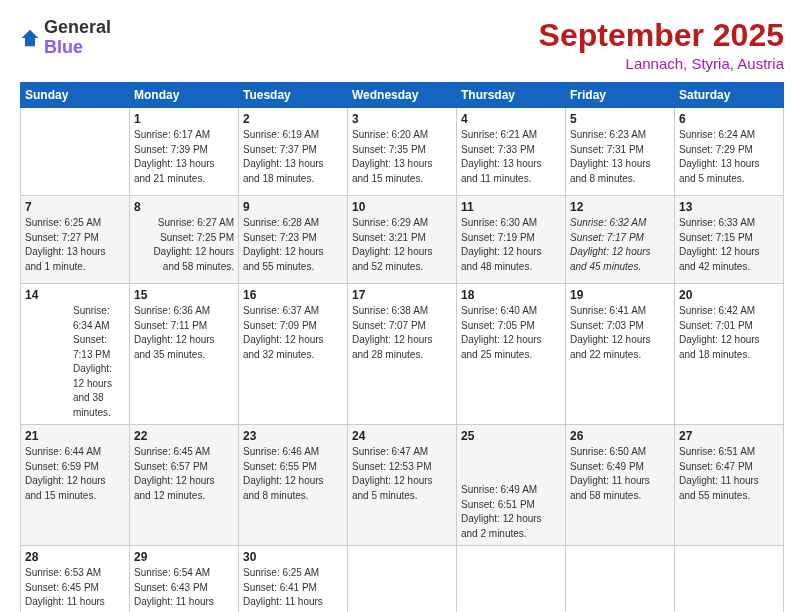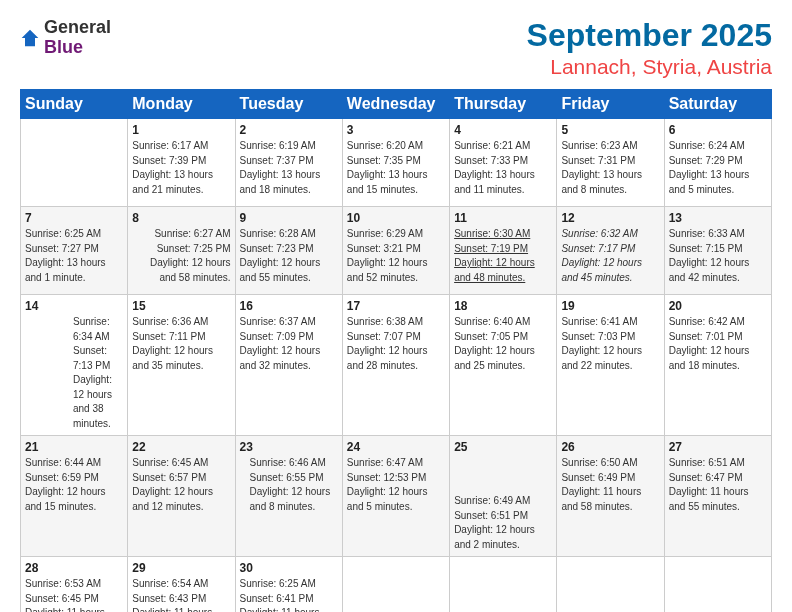--- a/index.html
+++ b/index.html
@@ -6,71 +6,71 @@
     body {
       width: 792px;
       height: 612px;
       background: #fff;
       font-family: Arial, sans-serif;
       overflow: hidden;
     }
     .page {
       width: 792px;
       height: 612px;
-      padding: 18px 20px 12px 20px;
+      padding: 18px 8px 12px 20px;
       display: flex;
       flex-direction: column;
     }
     .header {
       display: flex;
       justify-content: space-between;
       align-items: flex-start;
       margin-bottom: 10px;
     }
     .logo {
       display: flex;
       align-items: center;
       gap: 4px;
     }
     .logo-text {
       font-size: 18px;
       font-weight: bold;
       line-height: 1.1;
     }
     .logo-general { color: #333; }
-    .logo-blue { color: #701a75; }
+    .logo-blue { color: #8b5cf6; }
     .logo-icon {
       width: 20px;
       height: 20px;
     }
     .title-block {
       text-align: right;
     }
     .month-title {
       font-size: 32px;
       font-weight: bold;
-      color: #0369a1;
+      color: #b91c1c;
       line-height: 1.1;
     }
     .location {
-      font-size: 21px;
-      color: #ef4444;
+      font-size: 15px;
+      color: #a21caf;
       margin-top: 2px;
     }
     .calendar {
       flex: 1;
       border: 1px solid #ccc;
       border-collapse: collapse;
       width: 100%;
       table-layout: fixed;
     }
     .calendar th {
       background: #1565C0;
       color: #fff;
-      font-size: 16px;
+      font-size: 12px;
       font-weight: bold;
       padding: 5px 4px;
       text-align: left;
       border: 1px solid #1565C0;
     }
     .calendar td {
       border: 1px solid #ccc;
       vertical-align: top;
       padding: 4px 4px 4px 4px;
       font-size: 9.5px;
@@ -198,21 +198,21 @@
           </td>
           <td>
             <span class="day-number">10</span>
             <div class="cell-text" style="white-space: pre-line;">Sunrise: 6:29 AM
 Sunset: 3:21 PM
 Daylight: 12 hours
 and 52 minutes.</div>
           </td>
           <td>
             <span class="day-number">11</span>
-            <div class="cell-text" style="white-space: pre-line; text-decoration: underline;">Sunrise: 6:30 AM
+            <div class="cell-text" style="white-space: pre-line;">Sunrise: 6:30 AM
 Sunset: 7:19 PM
 Daylight: 12 hours
 and 48 minutes.</div>
           </td>
           <td>
             <span class="day-number">12</span>
             <div class="cell-text" style="white-space: pre-line; font-style: italic;">Sunrise: 6:32 AM
 Sunset: 7:17 PM
 Daylight: 12 hours
 and 45 minutes.</div>
@@ -286,21 +286,21 @@
           </td>
           <td>
             <span class="day-number">22</span>
             <div class="cell-text" style="white-space: pre-line;">Sunrise: 6:45 AM
 Sunset: 6:57 PM
 Daylight: 12 hours
 and 12 minutes.</div>
           </td>
           <td>
             <span class="day-number">23</span>
-            <div class="cell-text" style="white-space: pre-line; margin-left: 10px;">Sunrise: 6:46 AM
+            <div class="cell-text" style="white-space: pre-line;">Sunrise: 6:46 AM
 Sunset: 6:55 PM
 Daylight: 12 hours
 and 8 minutes.</div>
           </td>
           <td>
             <span class="day-number">24</span>
             <div class="cell-text" style="white-space: pre-line;">Sunrise: 6:47 AM
 Sunset: 12:53 PM
 Daylight: 12 hours
 and 5 minutes.</div>

